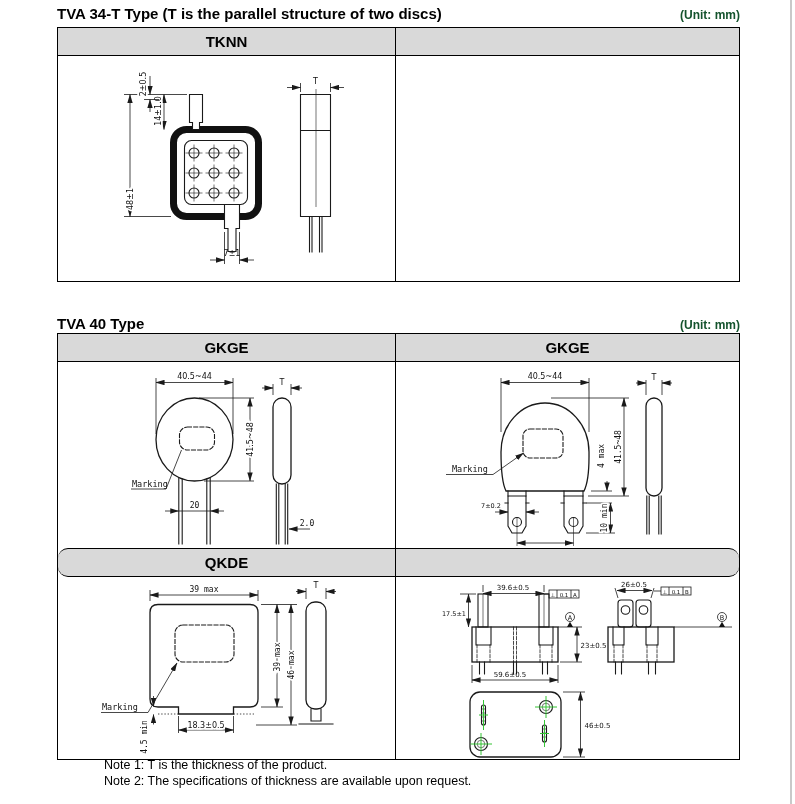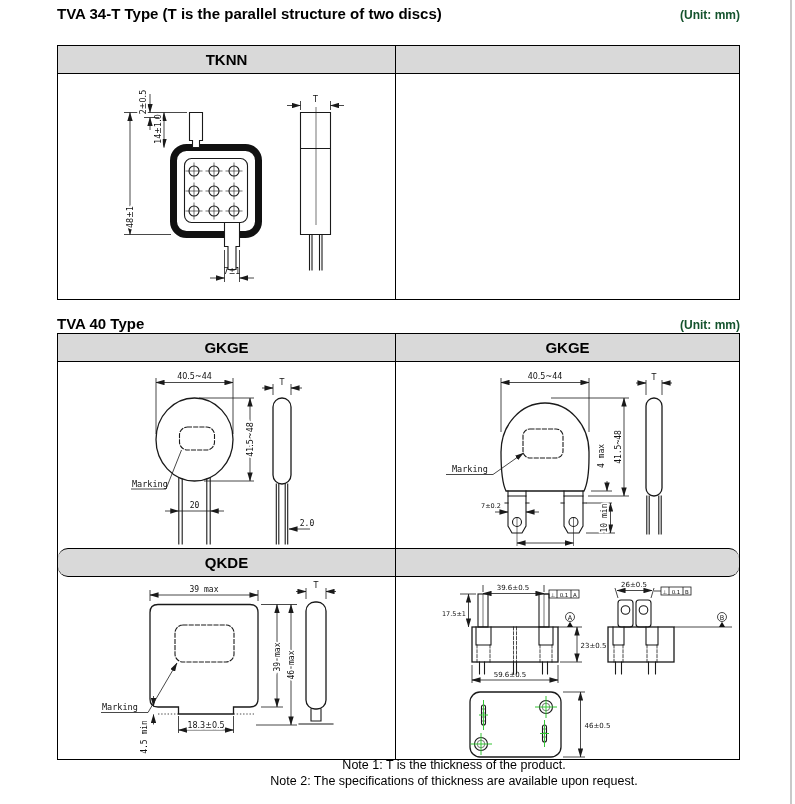--- a/index.html
+++ b/index.html
@@ -1,17 +1,17 @@
 <!DOCTYPE html>
 <html><head>
 <meta charset="utf-8">
 <style>
   html,body{margin:0;padding:0;}
   body{width:795px;height:804px;background:#fff;font-family:"Liberation Sans",sans-serif;position:relative;overflow:hidden;}
-  .sheet{position:absolute;left:0;top:0;width:795px;height:804px;background:#fff;text-align:center;}
+  .sheet{position:absolute;left:0;top:0;width:795px;height:804px;background:#fff;}
   .page-edge{position:absolute;left:790px;top:0;width:2px;height:804px;background:#c9c9c9;}
   .titlebar{position:absolute;left:57px;width:683px;display:flex;justify-content:space-between;align-items:baseline;}
   .tbl-title{font-size:15px;font-weight:bold;color:#000;}
   .unit{font-size:12px;font-weight:bold;color:#14532d;}
   .tbl{position:absolute;left:57px;width:683px;border:1.6px solid #000;box-sizing:border-box;background:#fff;}
   .hrow{display:flex;border-bottom:1.5px solid #000;background:#d9d9d9;height:27px;}
   .hrow.inner{border-top:1.5px solid #000;border-radius:10px;}
   .hcell{display:flex;align-items:center;justify-content:center;font-size:15px;font-weight:bold;color:#000;box-sizing:border-box;}
   .brow{display:flex;}
   .c1{width:338px;border-right:1.5px solid #000;box-sizing:border-box;flex:none;}
@@ -54,21 +54,21 @@
           <path d="M10,0 L0,3 L10,6 Z" fill="#1a1a1a"></path>
         </marker>
     </defs>
   </svg>
 
   <div class="titlebar" style="top:5px">
     <span class="tbl-title">TVA 34-T Type (T is the parallel structure of two discs)</span>
     <span class="unit">(Unit: mm)</span>
   </div>
 
-  <div class="tbl" style="top:45px">
+  <div class="tbl" style="top:27px">
     <div class="hrow">
       <div class="hcell c1">TKNN</div>
       <div class="hcell c2"></div>
     </div>
     <div class="brow" style="height:225px">
       <div class="bcell c1">
         <svg viewBox="0 0 338 225" width="338" height="225">
           <g>
             <rect x="115.5" y="73.5" width="85" height="87" rx="13" fill="#fff" stroke="#111" stroke-width="7"></rect>
             <rect class="ln" x="126.5" y="84.5" width="63" height="64" rx="7"></rect>

